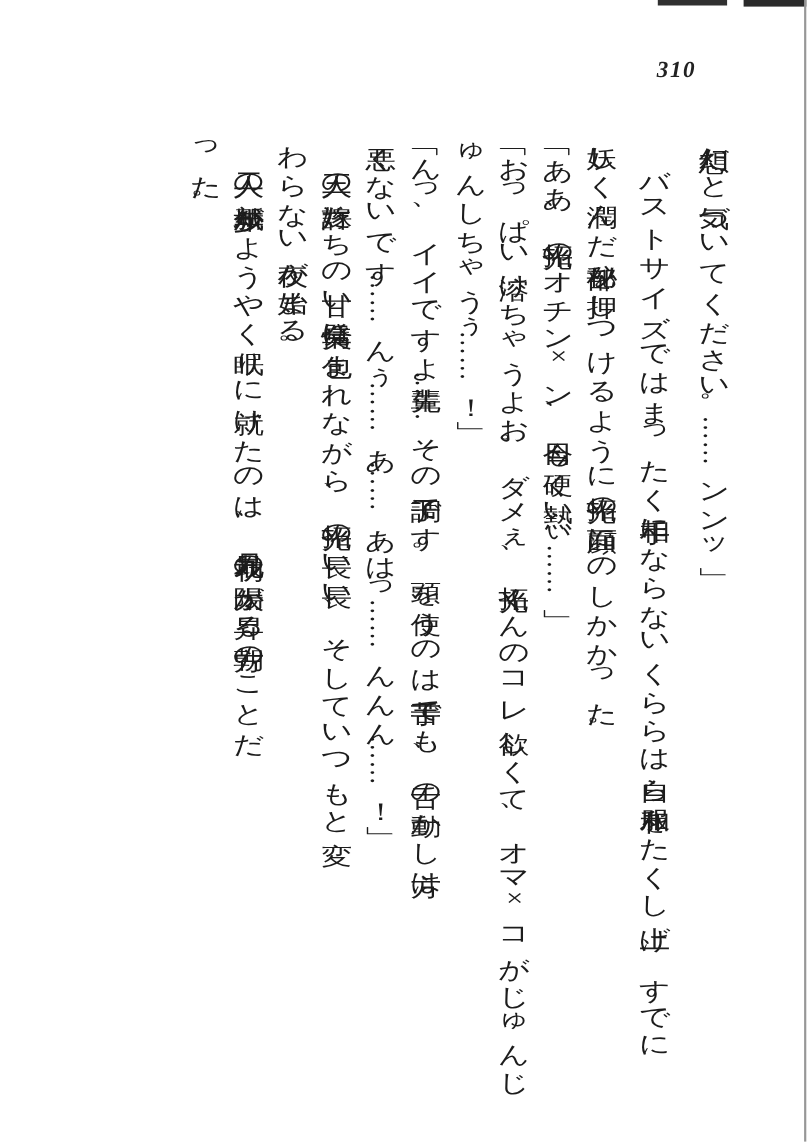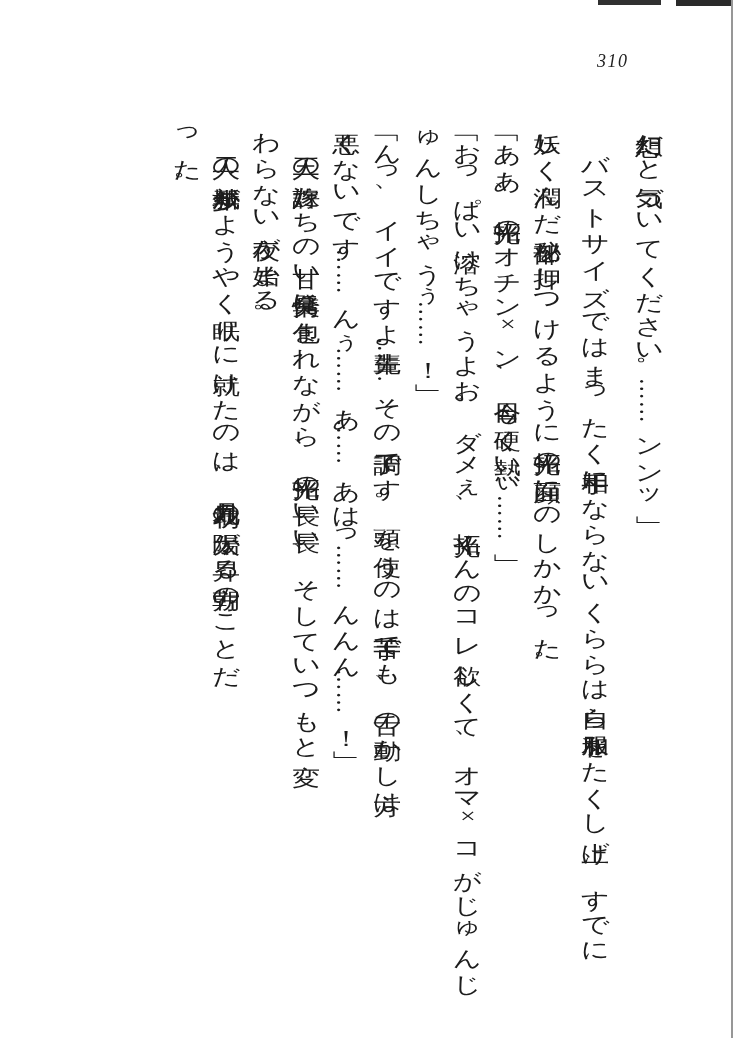--- a/index.html
+++ b/index.html
@@ -18,24 +18,25 @@
   
   .artifact { position: absolute; }
   .bar-a { left: 598px; top: 0; width: 63px; height: 5px; background: #303030; }
   .bar-b { left: 676px; top: 0; width: 57px; height: 6px; background: #2a2a2a; }
   .edge-line { right: 3px; top: 0; width: 2px; height: 1038px; background: #979797; }
   
   .folio {
     position: absolute;
     left: 597px;
     top: 51px;
-    font-size: 18px;
+    font-size: 21px;
     font-style: italic;
     letter-spacing: 1.5px;
     color: #222222;
+    font-weight: bold;
   }
   
   .text-block { position: absolute; inset: 0; }
   .col {
     position: absolute;
     top: 117px;
     writing-mode: vertical-rl;
     text-orientation: mixed;
     white-space: nowrap;
     font-size: 22px;

